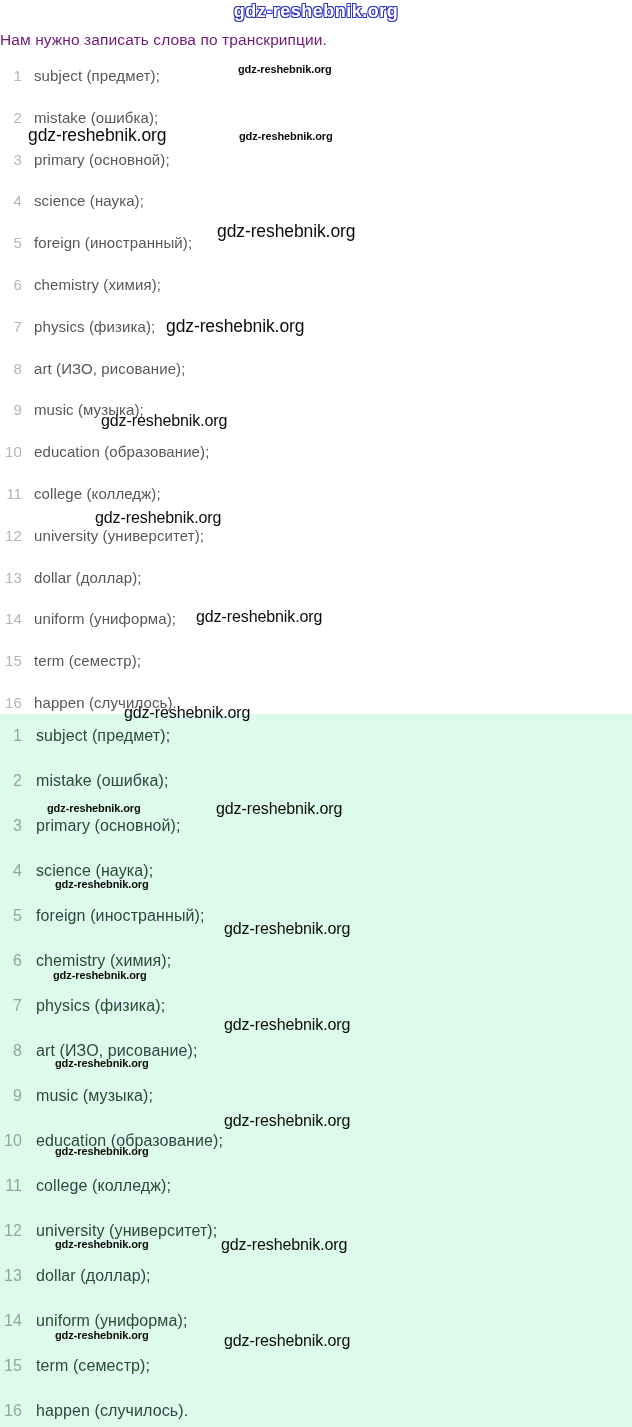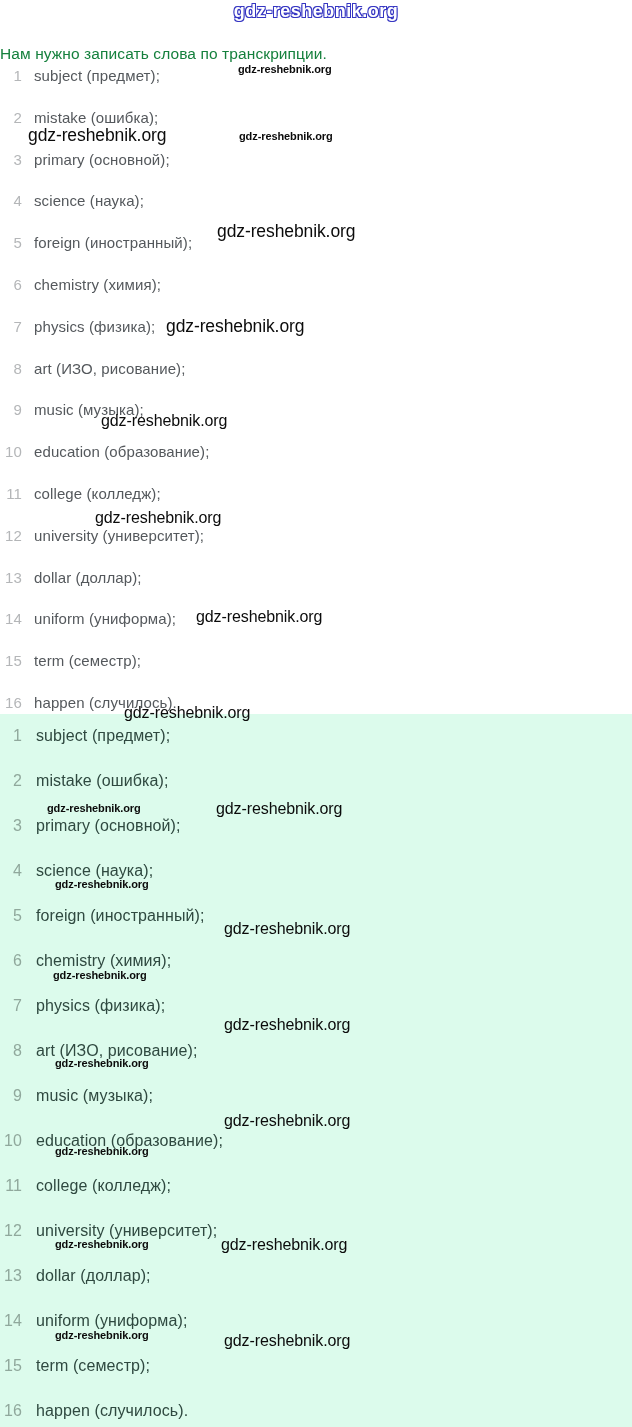--- a/index.html
+++ b/index.html
@@ -12,22 +12,22 @@
   }
   
   .header-wm{
     position:absolute;top:1px;left:0;width:632px;
     text-align:center;
     font-size:18px;font-weight:700;letter-spacing:0.5px;
     color:#ffffff;
     text-shadow:-1px -1px 0 #3535c2, 1px -1px 0 #3535c2, -1px 1px 0 #3535c2, 1px 1px 0 #3535c2;
   }
   .intro{
-    position:absolute;left:0;top:45px;
-    font-size:15.5px;font-weight:500;color:#15803d;
+    position:absolute;left:0;top:31px;
+    font-size:15.5px;font-weight:500;color:#701a75;
     letter-spacing:0.1px;
     white-space:nowrap;
   }
   
   .list{position:absolute;left:0;right:0;}
   .list-top{top:67px;}
   .list-top .row{height:41.8px;font-size:15px;}
   .list-top .num{color:#b4b6b8;}
   .list-top .txt{color:#54585c;}
   .row{

